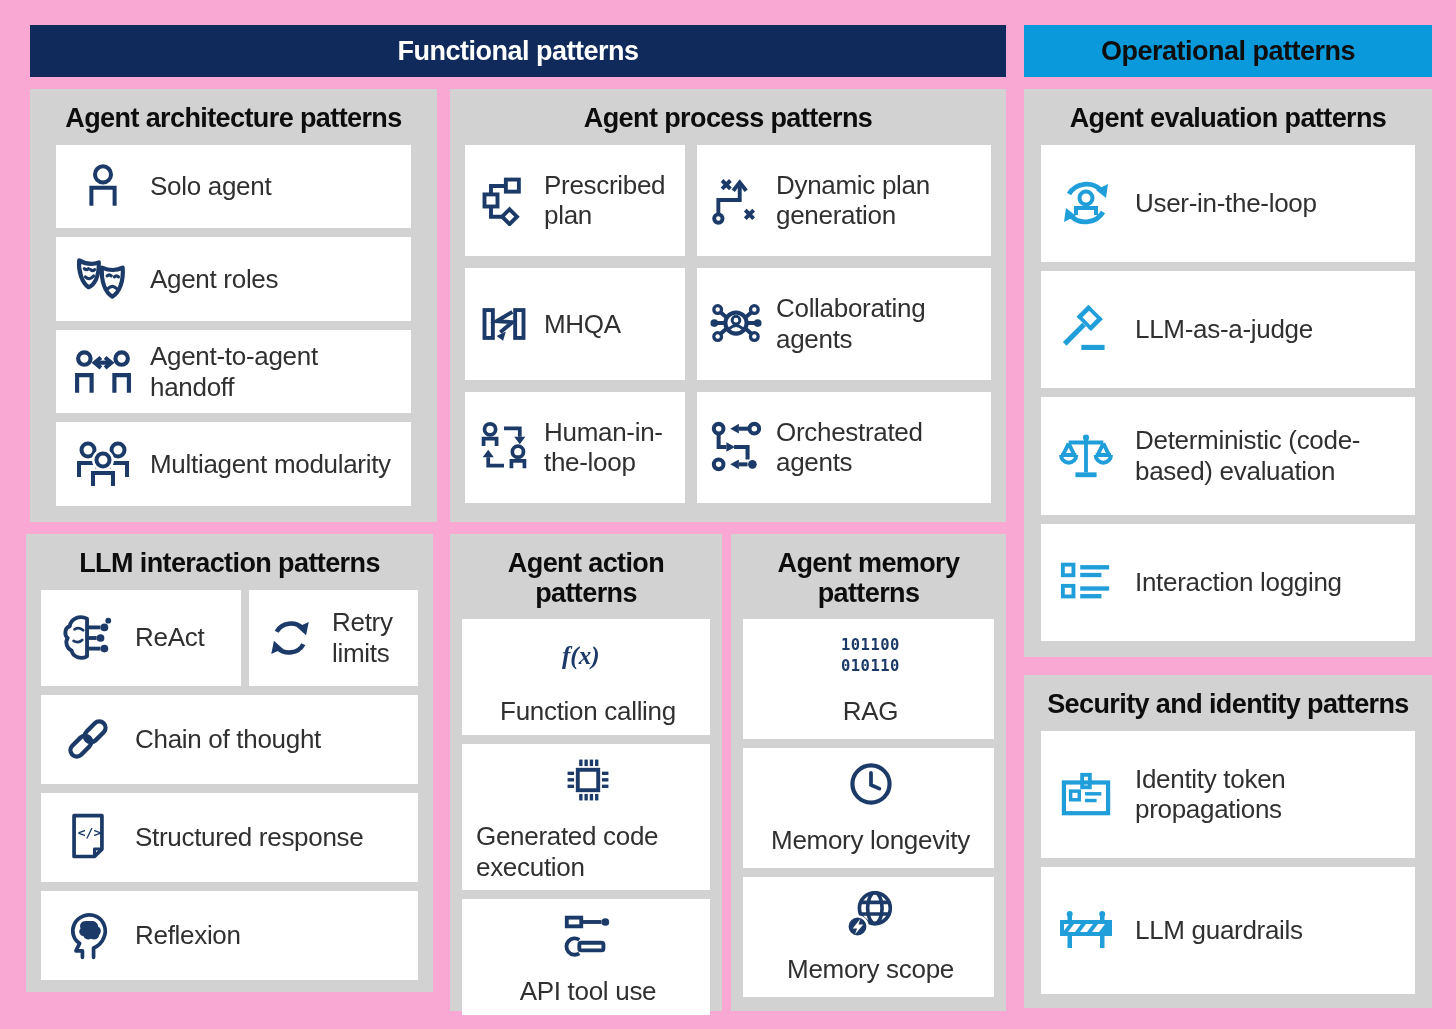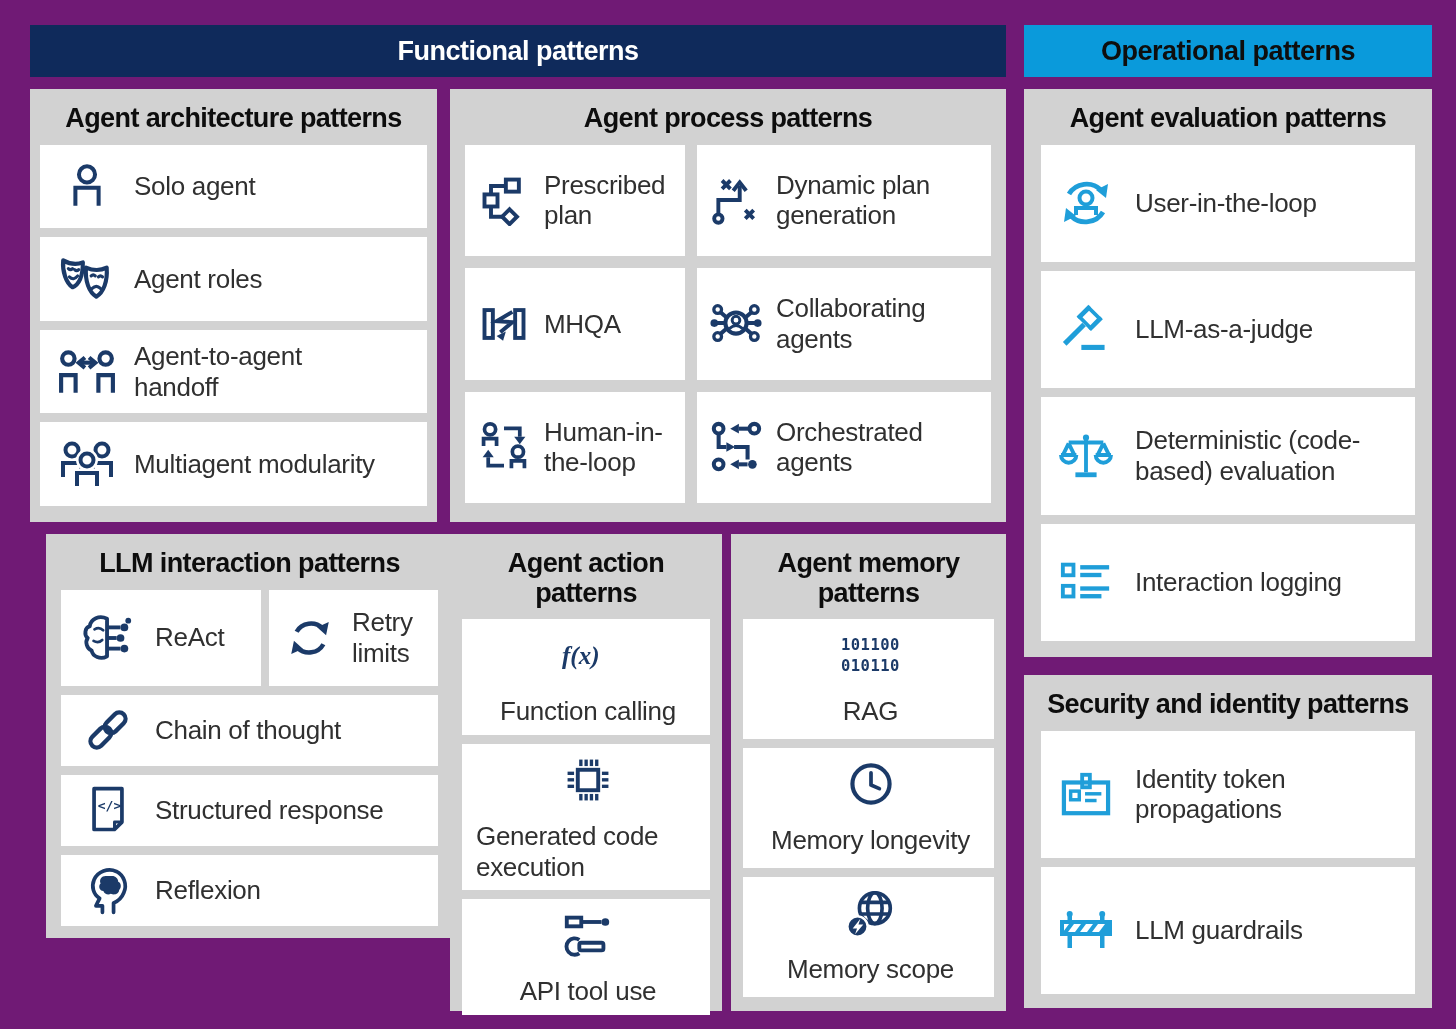--- a/index.html
+++ b/index.html
@@ -1,16 +1,16 @@
 <!DOCTYPE html>
 <html><head>
 <meta charset="utf-8">
 <style>
   html,body{margin:0;padding:0;background:#ffffff;}
-  .canvas{position:relative;width:1456px;height:1029px;background:#701a75;
+  .canvas{position:relative;width:1456px;height:1029px;background:#f9a8d4;
           font-family:"Liberation Sans",sans-serif;overflow:hidden;}
   .hdr{position:absolute;display:flex;align-items:center;justify-content:center;
        font-weight:bold;font-size:27px;letter-spacing:-0.5px;box-sizing:border-box;}
   .hdr-func{left:30px;top:25px;width:976px;height:52px;background:#0f2a5b;color:#ffffff;}
   .hdr-op{left:1024px;top:25px;width:408px;height:52px;background:#0a9adb;color:#0e0e0e;}
   .panel{position:absolute;background:#d2d2d2;box-sizing:border-box;
          display:flex;flex-direction:column;padding:6px 12px 14px;}
   .panel h2{margin:0;text-align:center;font-size:27px;font-weight:bold;color:#0d0d0d;
             letter-spacing:-0.6px;line-height:1.1;padding:9px 0 11px;}
   .cards{display:flex;flex-direction:column;gap:9px;flex:1;min-height:0;}
@@ -19,22 +19,22 @@
   .card.tall{flex:1.25;justify-content:flex-end;}
   .icon{flex:0 0 58px;display:flex;align-items:center;justify-content:center;color:#1b3a68;}
   .icon svg{display:block;}
   .blue .icon{color:#1f9ed9;}
   .label{font-size:26px;color:#303030;line-height:1.18;letter-spacing:-0.3px;max-width:252px;}
   .grid2{display:grid;grid-template-columns:200px 1fr;gap:8px;flex:0 0 96px;}
   .grid2 .card{height:96px;flex:none;}
   .gridproc{display:grid;grid-template-columns:220px 1fr;grid-auto-rows:1fr;gap:12px;flex:1;}
   .gridproc .card,.tight{padding-left:12px;gap:13px;}
   .gridproc .icon{flex:0 0 54px;}
-  #p-arch{left:30px;top:89px;width:407px;height:433px;padding:6px 10px 16px;}
-  #p-llm{left:46px;top:534px;width:407px;height:404px;padding:6px 15px 12px;}
+  #p-arch{left:30px;top:89px;width:407px;height:433px;padding:6px 26px 16px;}
+  #p-llm{left:26px;top:534px;width:407px;height:458px;padding:6px 15px 12px;}
   #p-proc{left:450px;top:89px;width:556px;height:433px;padding:6px 15px 19px;}
   #p-act{left:450px;top:534px;width:272px;height:477px;}
   #p-mem{left:731px;top:534px;width:275px;height:477px;}
   #p-act .card,#p-mem .card{padding-left:14px;gap:13px;flex-direction:column;}
   #p-act .icon,#p-mem .icon{flex:0 0 56px;}
   #p-eval{left:1024px;top:89px;width:408px;height:568px;padding:6px 17px 16px;}
   #p-sec{left:1024px;top:675px;width:408px;height:333px;padding:6px 17px 14px;}
   #p-eval .card,#p-sec .card{padding-left:16px;gap:20px;}
 </style>
 </head>

